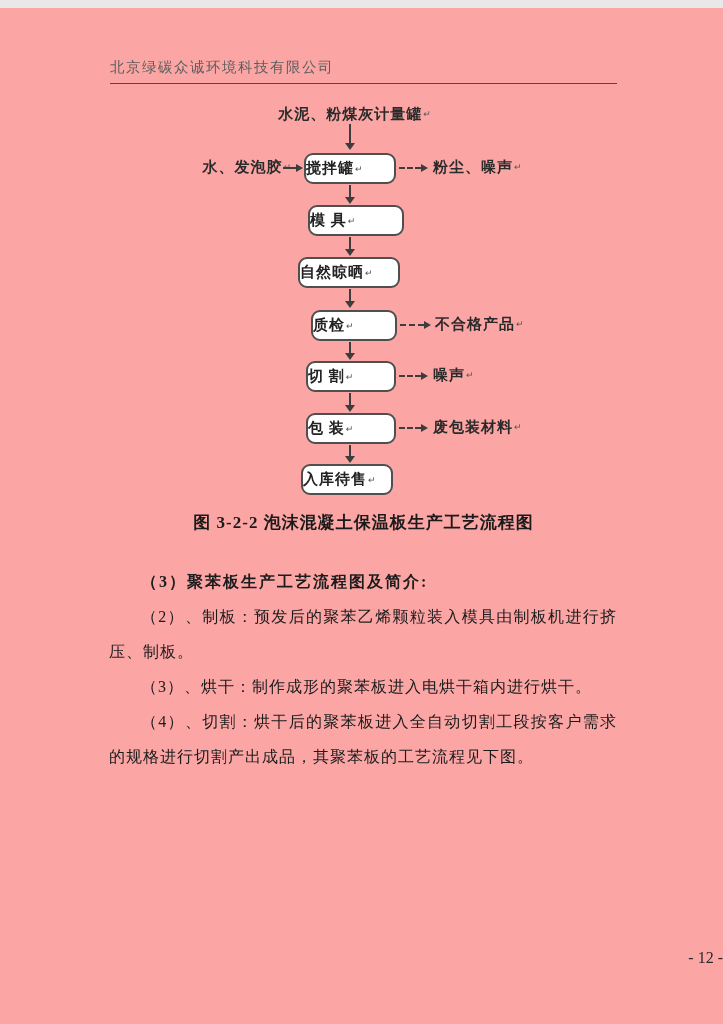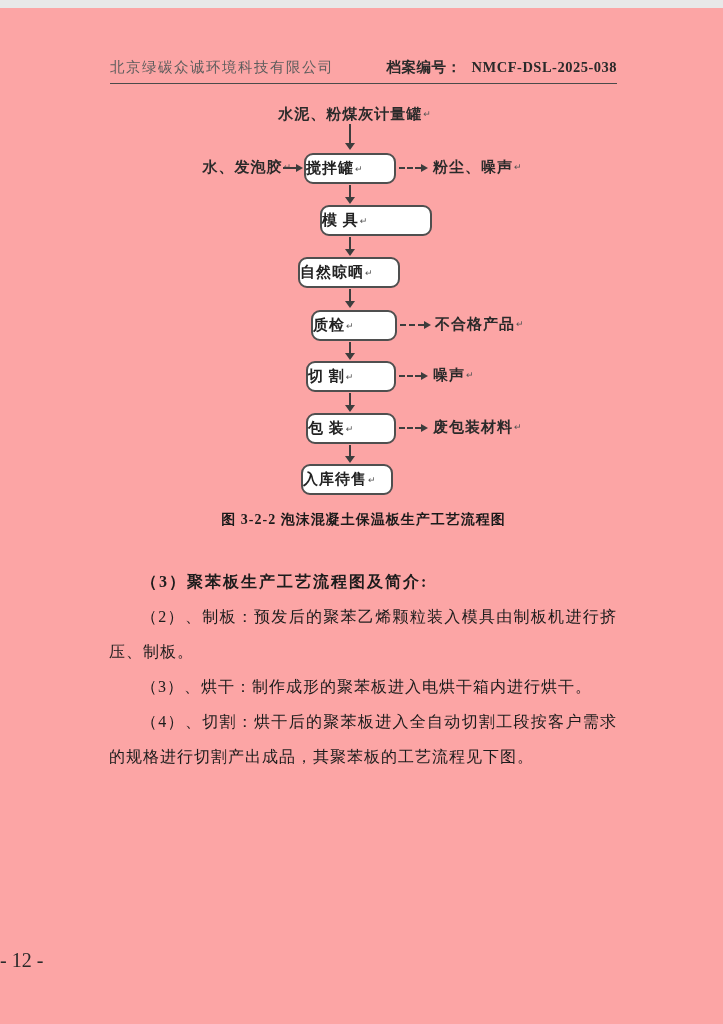--- a/index.html
+++ b/index.html
@@ -48,47 +48,44 @@
   .harrow{position:absolute;height:0;}
   .harrow.dashed{border-top:2px dashed #3d3d3d;}
   .harrow.solid{border-top:2px solid #3d3d3d;}
   .harrow::after{
     content:"";position:absolute;right:-7px;top:-5px;width:0;height:0;
     border-top:4px solid transparent;border-bottom:4px solid transparent;
     border-left:7px solid #3d3d3d;
   }
   .caption{
     position:absolute;left:110px;top:503px;width:507px;
-    text-align:center;font-weight:bold;font-size:14px;color:#1a1a1a;
+    text-align:center;font-weight:bold;font-size:17px;color:#1a1a1a;
     letter-spacing:1px;
   }
   
   .body-text{
     position:absolute;left:109px;top:556px;width:508px;
     font-size:16px;line-height:35px;color:#1c1c1c;
     text-align:justify;letter-spacing:1px;
   }
   .body-text p{margin:0;text-indent:2em;}
   .body-text p.bold{font-weight:bold;letter-spacing:2px;}
   
   .footer{
     position:absolute;left:0;top:941px;width:723px;
-    text-align:left;font-size:20px;color:#2a2a2a;
+    text-align:right;font-size:16px;color:#2a2a2a;
   }
 </style>
 </head>
 <body>
 
 <div class="page">
 
   <div class="header">
     <span class="company">北京绿碳众诚环境科技有限公司</span>
-    <span class="archive">
-      <span>档案编号：</span><span class="num">NMCF-DSL-2025-038</span>
-    </span>
   </div>
   <div class="header-rule"></div>
 
   <div>
 
     <div class="flow-label" style="left:110px;top:97px;width:490px;text-align:center;">
       <span>水泥、粉煤灰计量罐</span><span class="pilcrow">↵</span>
     </div>
     <div class="varrow" style="left:349px;top:116px;height:20px;"></div>
 
@@ -101,21 +98,21 @@
       <span>水、发泡胶</span><span class="pilcrow">↵</span>
     </div>
     <div class="harrow solid" style="left:283px;top:159px;width:13px;"></div>
 
     <div class="harrow dashed" style="left:399px;top:159px;width:22px;"></div>
     <div class="flow-label" style="left:433px;top:150px;">
       <span>粉尘、噪声</span><span class="pilcrow">↵</span>
     </div>
     <div class="varrow" style="left:349px;top:177px;height:13px;"></div>
 
-    <div class="flow-box" style="left:320px;top:197px;width:112px;">
+    <div class="flow-box" style="left:308px;top:197px;width:96px;">
       <span>模 具</span>
         <span class="pilcrow">↵</span>
     </div>
     <div class="varrow" style="left:349px;top:229px;height:13px;"></div>
 
     <div class="flow-box" style="left:298px;top:249px;width:102px;">
       <span>自然晾晒</span>
         <span class="pilcrow">↵</span>
     </div>
     <div class="varrow" style="left:349px;top:281px;height:13px;"></div>

